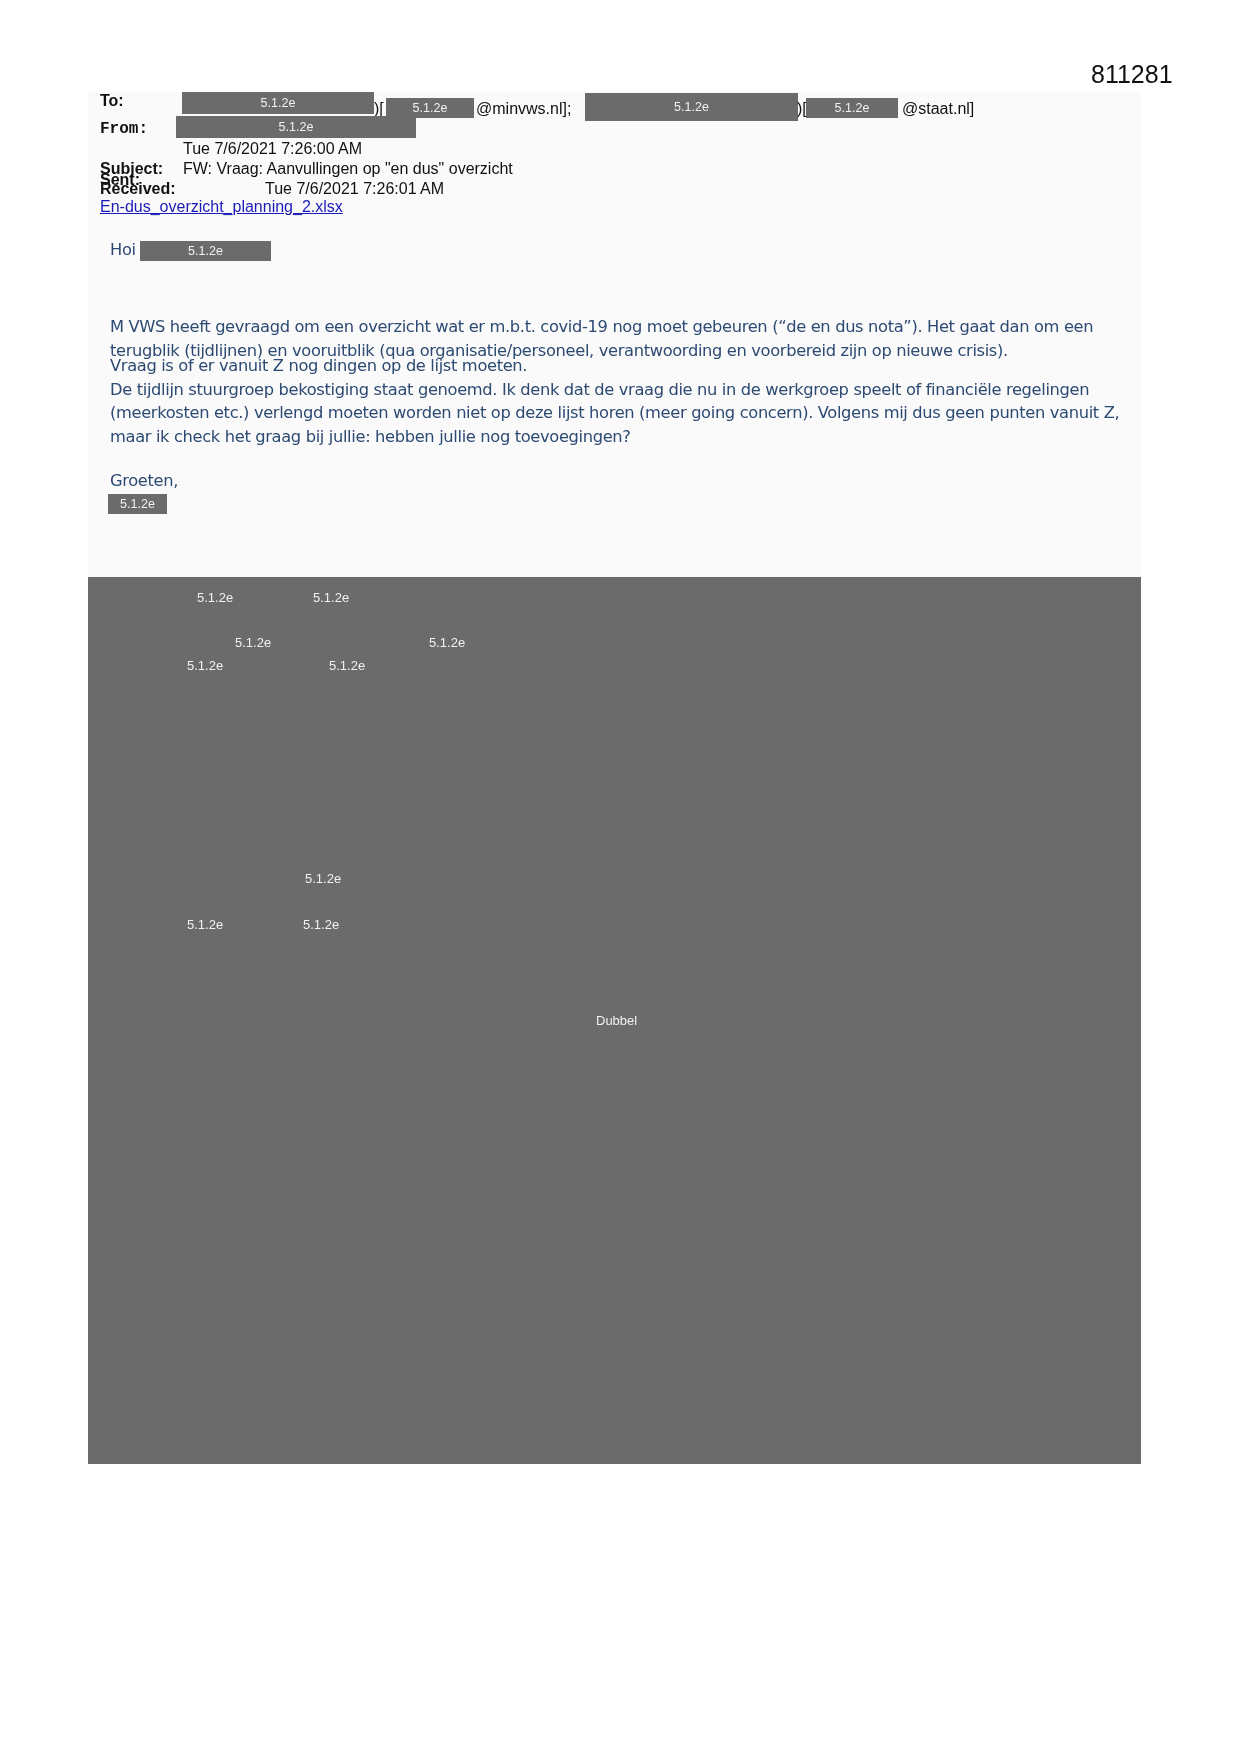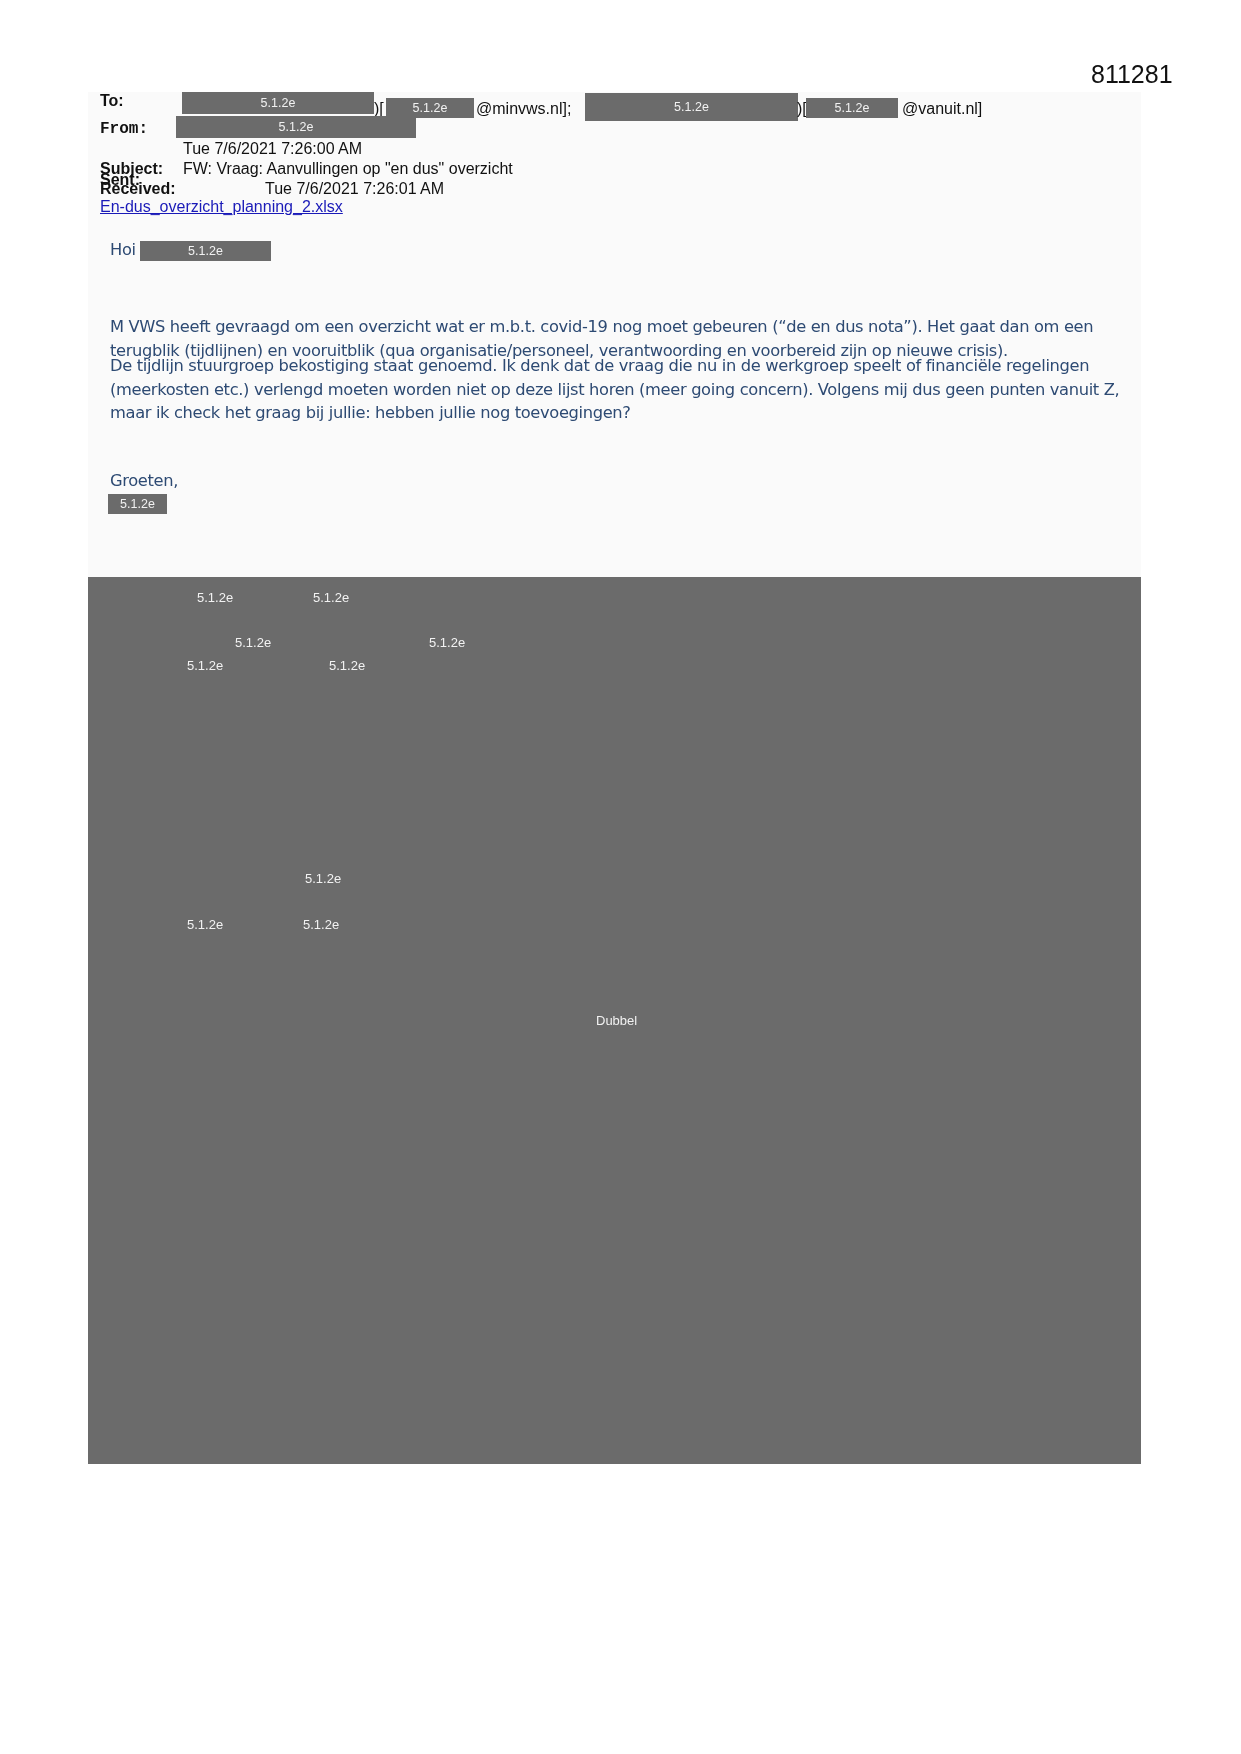--- a/index.html
+++ b/index.html
@@ -58,21 +58,21 @@
 <div class="email-panel"></div>
 
 <div class="hdr-label" style="top:92px;">To:</div>
 <div class="redact" style="left:182px; top:92px; width:192px; height:22px;">5.1.2e</div>
 <div class="hdr-value" style="left:374px; top:100px;">)[</div>
 <div class="redact" style="left:386px; top:98px; width:88px; height:20px;">5.1.2e</div>
 <div class="hdr-value" style="left:476px; top:100px;">@minvws.nl];</div>
 <div class="redact" style="left:585px; top:93px; width:213px; height:28px;">5.1.2e</div>
 <div class="hdr-value" style="left:797px; top:100px;">)[</div>
 <div class="redact" style="left:806px; top:98px; width:92px; height:20px;">5.1.2e</div>
-<div class="hdr-value" style="left:902px; top:100px;">@vanuit.nl]</div>
+<div class="hdr-value" style="left:902px; top:100px;">@staat.nl]</div>
 
 <div class="hdr-label" style="top:120px;font-family:Liberation Mono, monospace;">From:</div>
 <div class="redact" style="left:176px; top:116px; width:240px; height:22px;">5.1.2e</div>
 
 <div class="hdr-label" style="top:140px;margin-top:31px;">Sent:</div>
 <div class="hdr-value" style="left:183px; top:140px;">Tue 7/6/2021 7:26:00 AM</div>
 
 <div class="hdr-label" style="top:160px;">Subject:</div>
 <div class="hdr-value" style="left:183px; top:160px;">FW: Vraag: Aanvullingen op "en dus" overzicht</div>
 
@@ -84,20 +84,21 @@
 <div class="body-text" style="top:238px;">
   <span>Hoi</span>
 </div>
 <div class="redact" style="left:140px; top:241px; width:131px; height:20px;">5.1.2e</div>
 
 <div class="body-text" style="top:284px;margin-top:31px;">
   <p>M VWS heeft gevraagd om een overzicht wat er m.b.t. covid-19 nog moet gebeuren (“de en dus nota”). Het gaat dan om een terugblik (tijdlijnen) en vooruitblik (qua organisatie/personeel, verantwoording en voorbereid zijn op nieuwe crisis).</p>
 </div>
 
 <div class="body-text" style="top:354px;">
+  <p>Vraag is of er vanuit Z nog dingen op de lijst moeten.</p>
   <p>De tijdlijn stuurgroep bekostiging staat genoemd. Ik denk dat de vraag die nu in de werkgroep speelt of financiële regelingen (meerkosten etc.) verlengd moeten worden niet op deze lijst horen (meer going concern). Volgens mij dus geen punten vanuit Z, maar ik check het graag bij jullie: hebben jullie nog toevoegingen?</p>
 </div>
 
 <div class="body-text" style="top:469px;">
   <span>Groeten,</span>
 </div>
 <div class="redact" style="left:108px; top:494px; width:59px; height:20px;">5.1.2e</div>
 
 <div class="big-redact"></div>
 <div class="rlabel" style="left:197px; top:590px;">5.1.2e</div>

